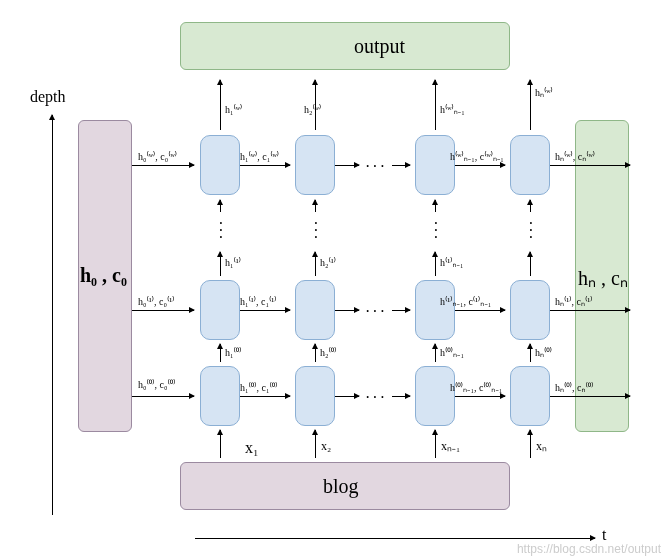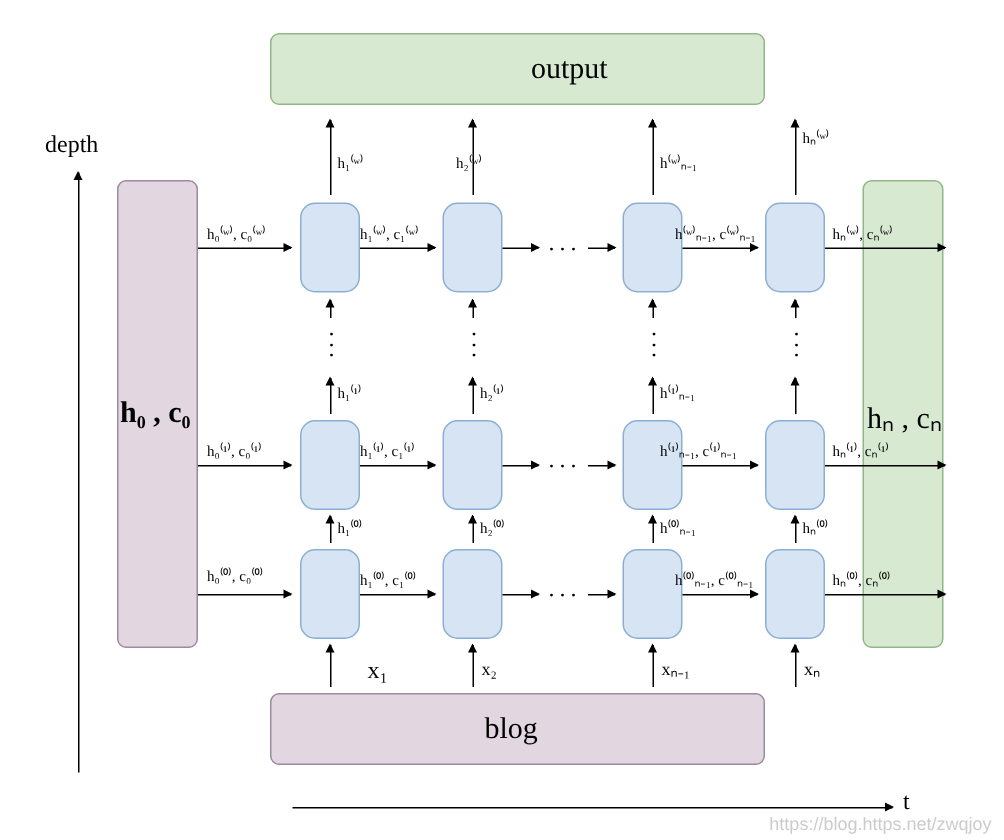--- a/index.html
+++ b/index.html
@@ -206,13 +206,13 @@
 
 <div class="arrowU" style="left:220px; top:430px; height:28px;"></div>
 <div class="tiny" style="left:226px; top:440px; font-size:16px;margin-left:19px;">x₁</div>
 <div class="arrowU" style="left:315px; top:430px; height:28px;"></div>
 <div class="tiny" style="left:321px; top:440px; font-size:12px;">x₂</div>
 <div class="arrowU" style="left:435px; top:430px; height:28px;"></div>
 <div class="tiny" style="left:441px; top:440px; font-size:12px;">xₙ₋₁</div>
 <div class="arrowU" style="left:530px; top:430px; height:28px;"></div>
 <div class="tiny" style="left:536px; top:440px; font-size:12px;">xₙ</div>
 
-<div class="watermark">https://blog.https.net/zwqjoy</div>
+<div class="watermark">https://blog.csdn.net/output</div>
 
 </body></html>

